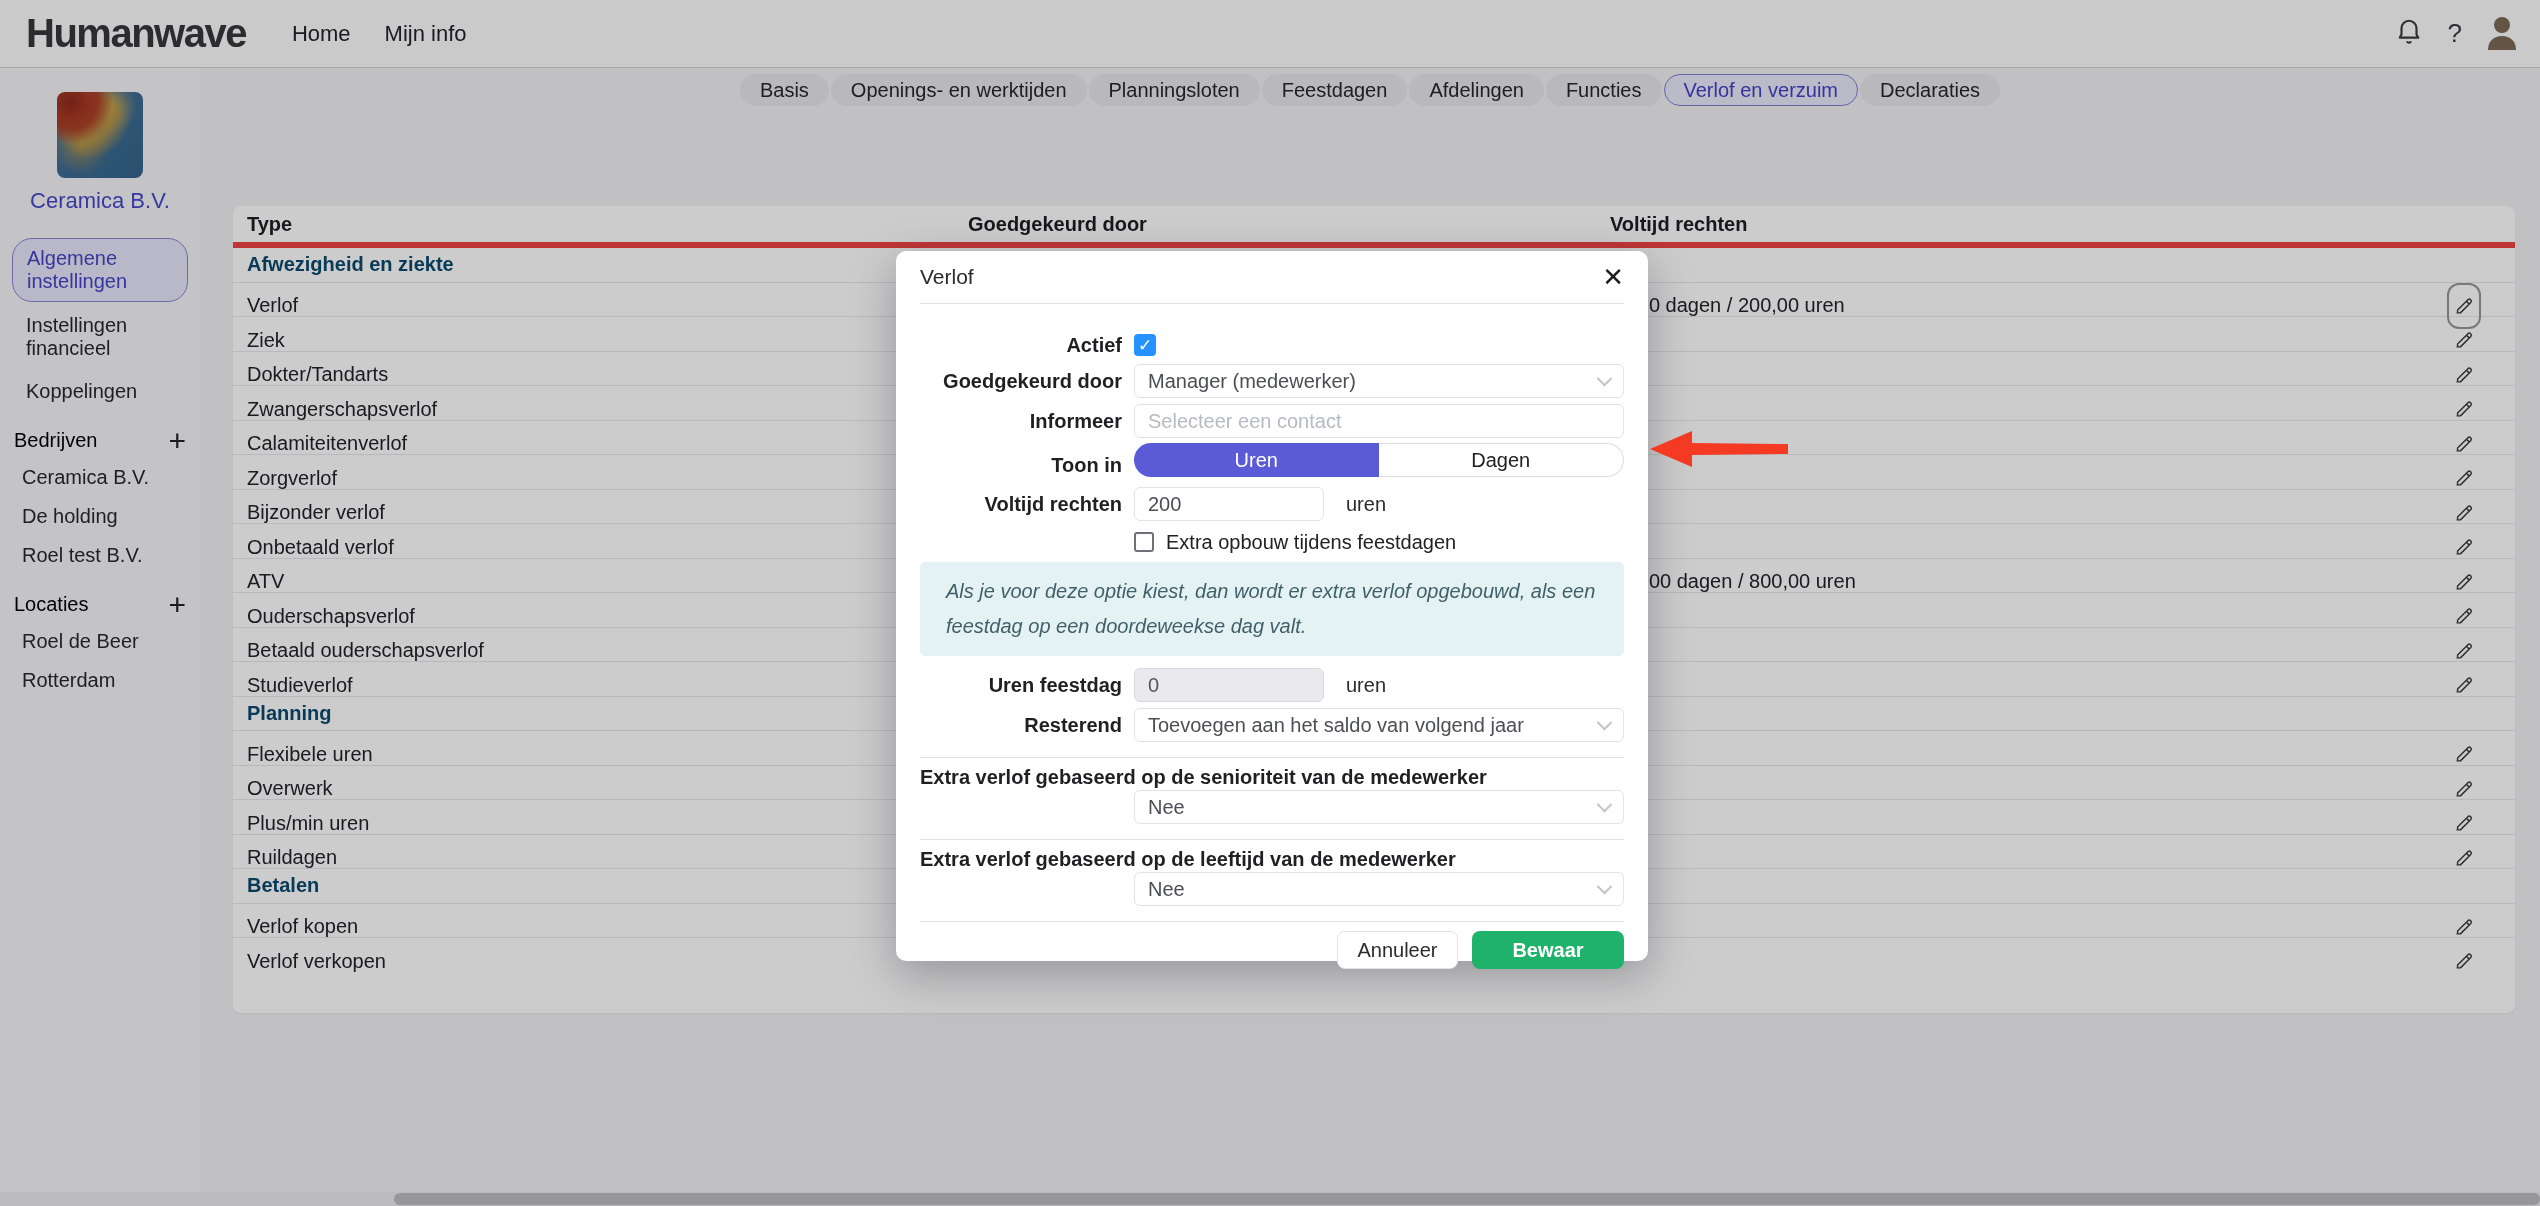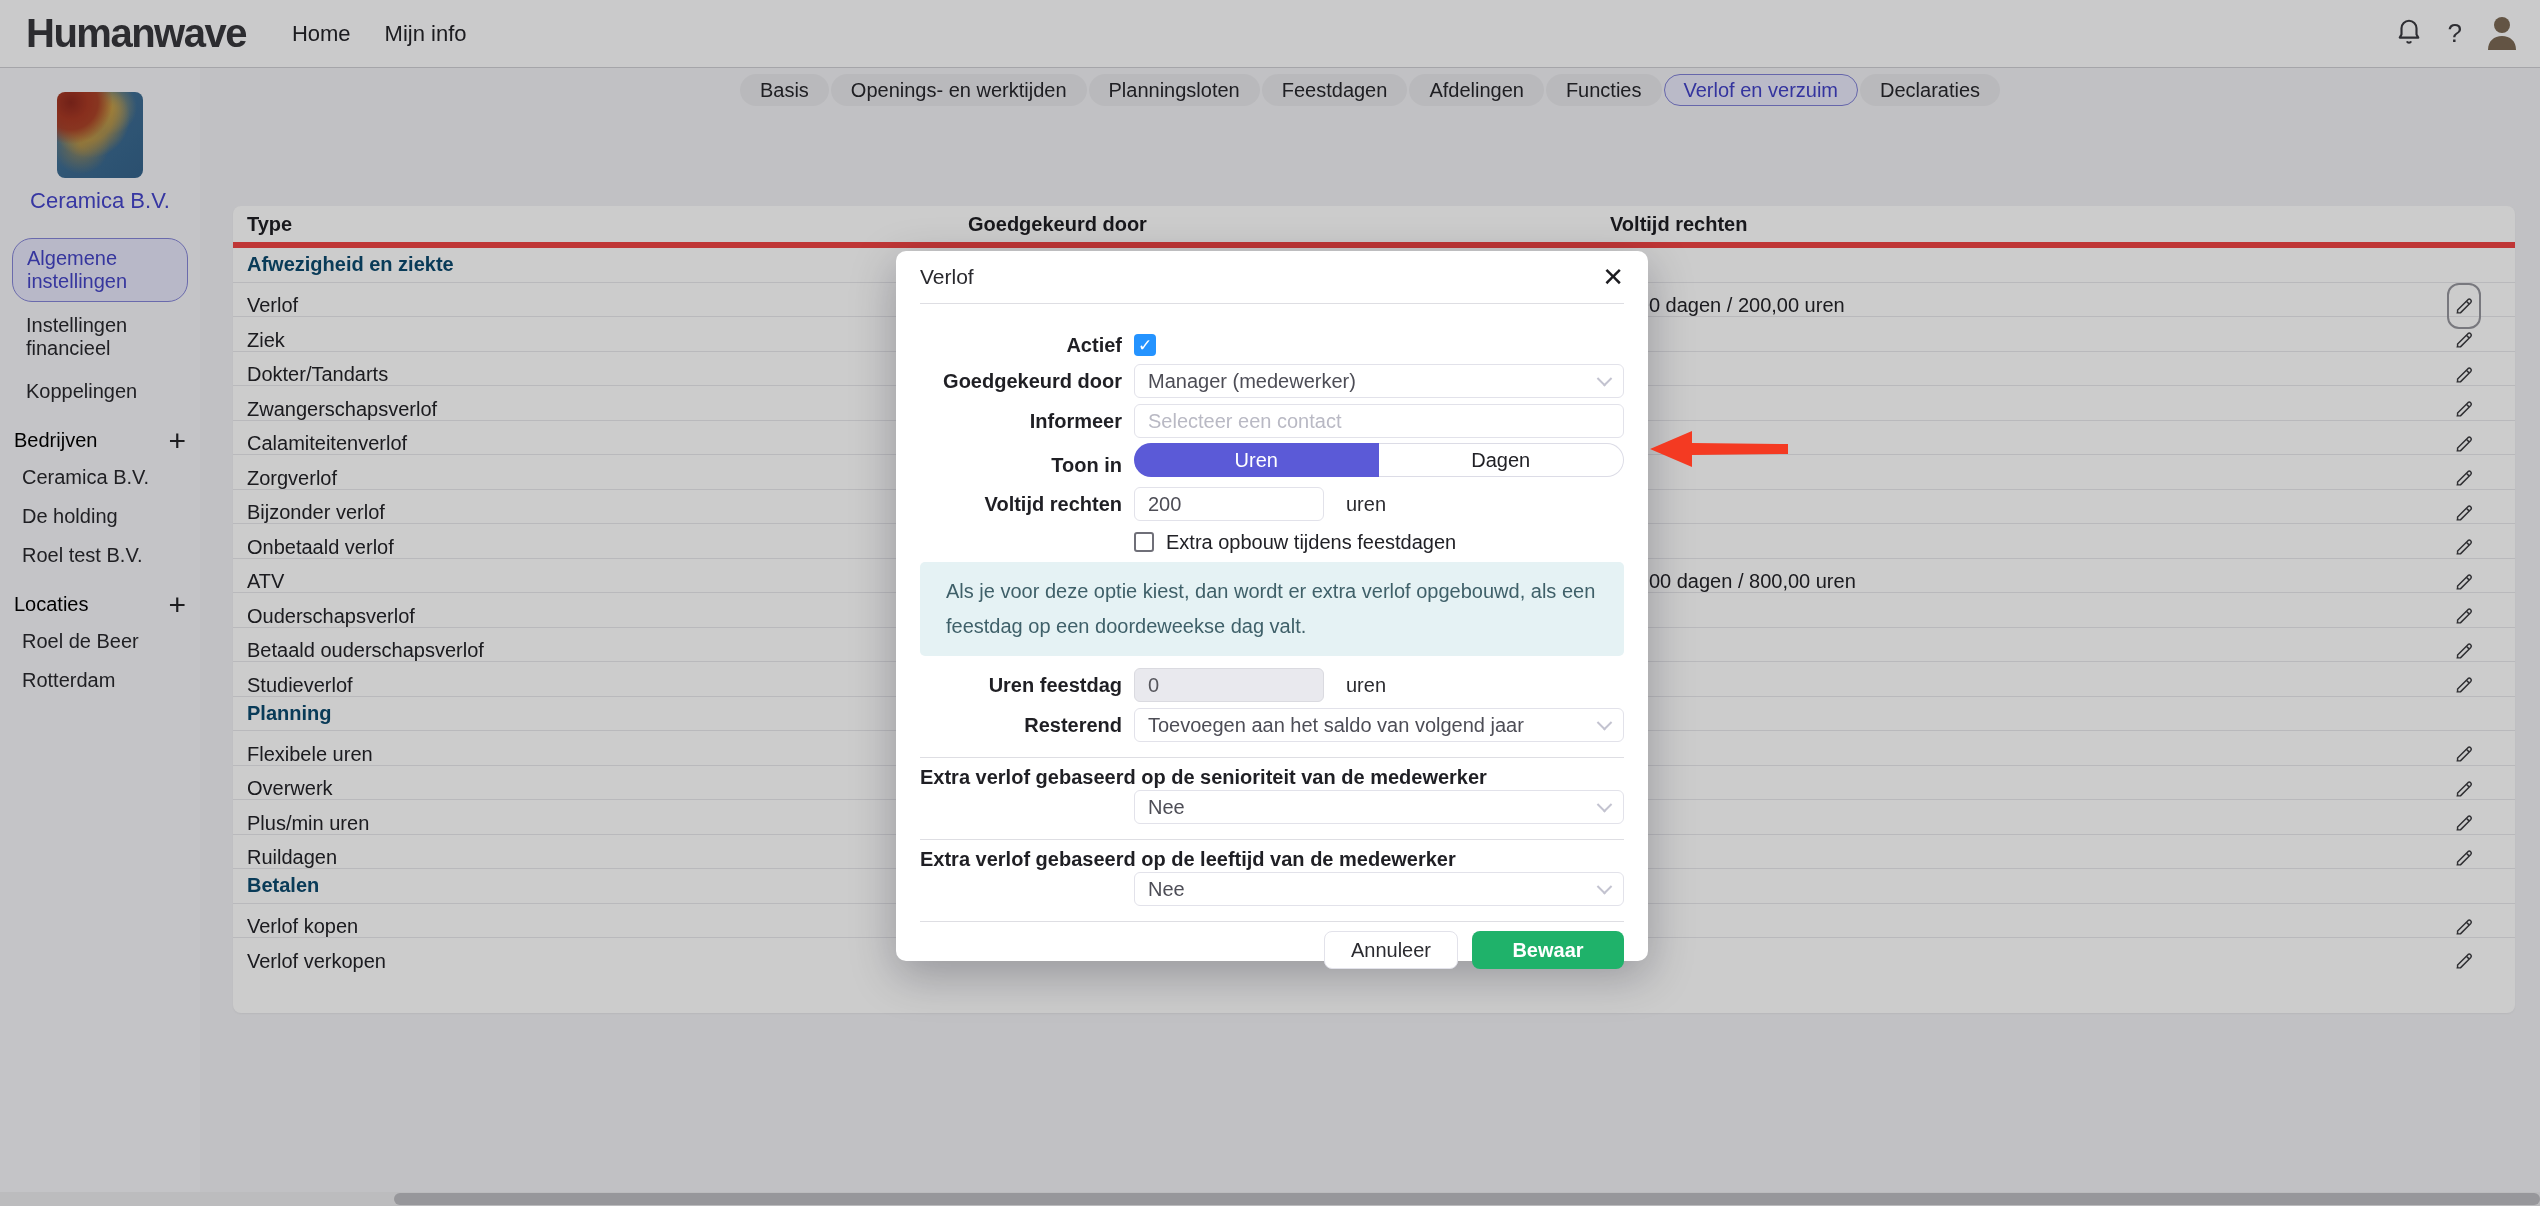--- a/index.html
+++ b/index.html
@@ -85,26 +85,26 @@
   .cb { width:22px; height:22px; border-radius:4px; background:#2493ff; color:#fff; font-size:17px;
     font-weight:700; display:flex; align-items:center; justify-content:center; cursor:pointer; }
   .cb.un { width:20px; height:20px; background:#fff; border:2px solid #6f6f78; border-radius:3px; }
   .cb-label { font-size:20px; color:#212126; margin-left:12px; }
   .seg { display:flex; width:497px; height:34px; border-radius:17px; }
   .seg-opt { flex:1; display:flex; align-items:center; justify-content:center; font-size:20px; cursor:pointer; }
   .seg-opt.sel { background:#5b5ad7; color:#fff; border-radius:17px 0 0 17px; }
   .seg-opt.unsel { background:#fff; color:#212126; border:1px solid #dcdce6; border-left:none;
     border-radius:0 17px 17px 0; }
   .note { margin-top:9px; background:#e5f2f4; border-radius:5px; padding:12px 26px; font-size:20px;
-    line-height:1.75; color:#3f6069; }
+    line-height:1.75; color:#3f6069;font-style:italic; }
   .mod-heading { font-size:20px; font-weight:700; color:#1f1f24; margin-top:8px; height:24px; }
   .btnrow { display:flex; justify-content:flex-end; align-items:center; gap:14px; margin-top:9px; }
   .btn { height:38px; border-radius:8px; font-size:20px; display:flex; align-items:center;
     justify-content:center; cursor:pointer; }
-  .btn.cancel { width:134px; background:#fff; border:1px solid #e2e2ea; color:#2b2b30; }
+  .btn.cancel { width:121px; background:#fff; border:1px solid #e2e2ea; color:#2b2b30; }
   .btn.save { width:152px; background:#1fb26a; color:#fff; font-weight:700; }
 
   
   .anno-arrow { position:absolute; left:1650px; top:428px; z-index:60; }
 
   
   .hscroll { position:absolute; left:0; right:0; bottom:0; height:14px; background:#ebebee; }
   .hscroll .thumb { position:absolute; left:394px; right:0; top:1px; bottom:1px; background:#bdbdc2;
     border-radius:7px; }
 </style>

